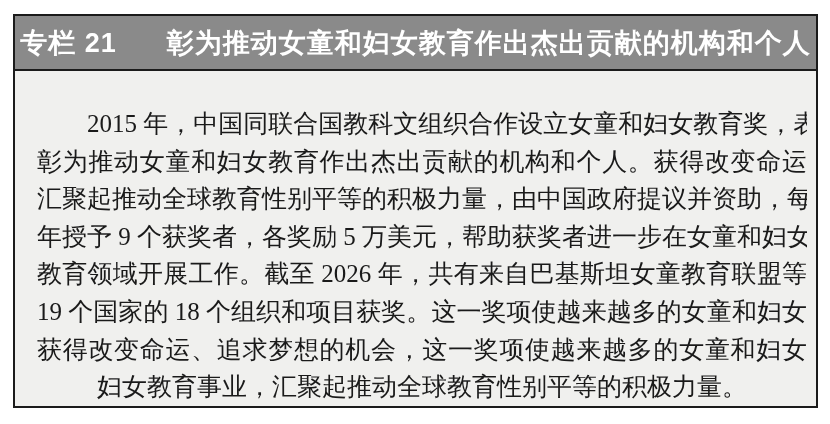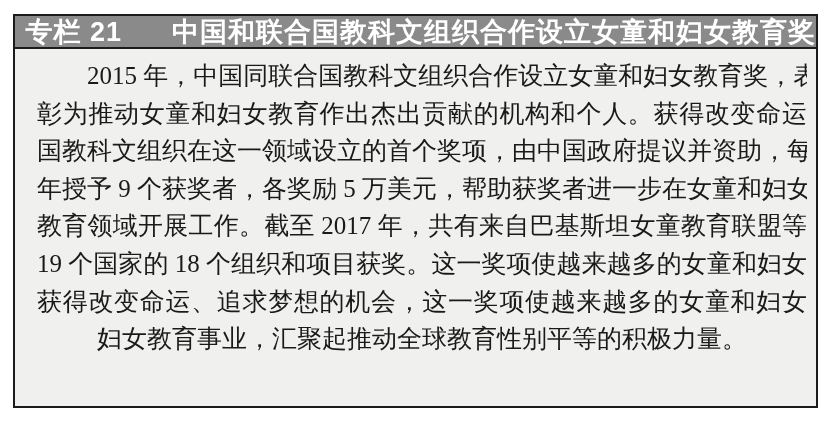--- a/index.html
+++ b/index.html
@@ -21,43 +21,43 @@
     left: 13px;
     top: 14px;
     width: 805px;
     height: 394px;
     box-sizing: border-box;
     border: 2.5px solid #1b1b1b;
     background: #f0f0ee;
   }
   .panel-header {
     box-sizing: border-box;
-    height: 33px;
+    height: 55px;
     background: #8a8a8a;
     border-bottom: 2px solid #1b1b1b;
     display: flex;
     align-items: center;
-    justify-content: flex-end;
+    justify-content: center;
     color: #ffffff;
     font-family: "Liberation Sans", "DejaVu Sans", sans-serif;
     font-weight: bold;
     font-size: 27px;
     letter-spacing: 1px;
     gap: 24px;
   }
   .panel-header .prefix {
     margin-right: 26px;
     white-space: nowrap;
   }
   .panel-header .title {
     white-space: nowrap;
   }
   .panel-body {
     box-sizing: border-box;
-    padding: 8px 9px 0 22px;
+    padding: 34px 9px 0 22px;
     font-family: "Liberation Serif", "DejaVu Serif", serif;
     font-size: 25px;
     color: #1a1a1a;
   }
   .line {
     margin: 0;
     line-height: 37.6px;
     height: 37.6px;
     white-space: nowrap;
     text-align: justify;
@@ -72,26 +72,26 @@
     text-align-last: auto;
   }
 </style>
 </head>
 <body>
 
 <div class="page">
   <div class="panel">
     <div class="panel-header">
       <span class="prefix">专栏 21</span>
-      <span class="title">中国和联合国教科文组织合作设立女童和妇女教育奖</span>
+      <span class="title">彰为推动女童和妇女教育作出杰出贡献的机构和个人</span>
     </div>
     <div class="panel-body">
       <p class="line first">2015 年，中国同联合国教科文组织合作设立女童和妇女教育奖，表</p>
       <p class="line">彰为推动女童和妇女教育作出杰出贡献的机构和个人。获得改变命运</p>
-      <p class="line">国教科文组织在这一领域设立的首个奖项，由中国政府提议并资助，每</p>
+      <p class="line">汇聚起推动全球教育性别平等的积极力量，由中国政府提议并资助，每</p>
       <p class="line">年授予 9 个获奖者，各奖励 5 万美元，帮助获奖者进一步在女童和妇女</p>
-      <p class="line">教育领域开展工作。截至 2017 年，共有来自巴基斯坦女童教育联盟等</p>
+      <p class="line">教育领域开展工作。截至 2026 年，共有来自巴基斯坦女童教育联盟等</p>
       <p class="line">19 个国家的 18 个组织和项目获奖。这一奖项使越来越多的女童和妇女</p>
       <p class="line">获得改变命运、追求梦想的机会，这一奖项使越来越多的女童和妇女</p>
       <p class="line last">妇女教育事业，汇聚起推动全球教育性别平等的积极力量。</p>
     </div>
   </div>
 </div>
 
 </body></html>

